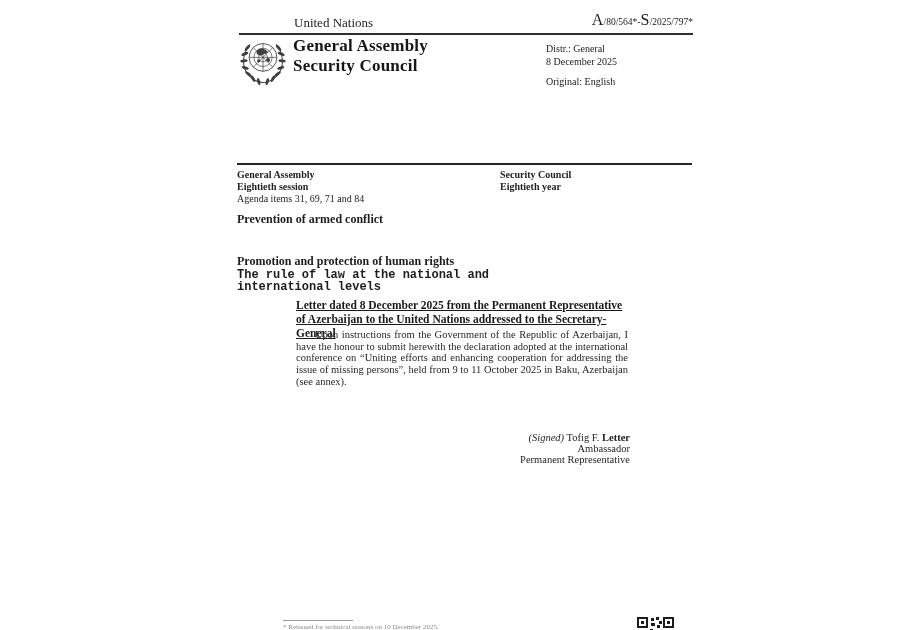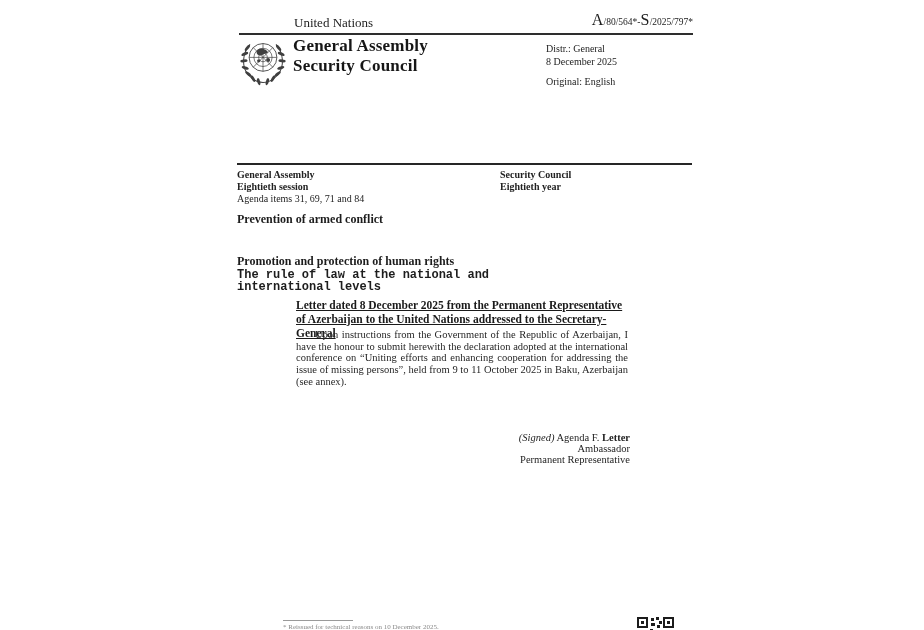--- a/index.html
+++ b/index.html
@@ -124,21 +124,21 @@
   </div>
 
   <div class="abs agenda ag0">Prevention of armed conflict</div>
   <div class="abs agenda ag2">Promotion and protection of human rights</div>
   <div class="abs agenda ag3">The rule of law at the national and international levels</div>
 
   <div class="abs letter-title">Letter dated 8 December 2025 from the Permanent Representative of Azerbaijan to the United Nations addressed to the Secretary-General</div>
   <div class="abs para p0">Upon instructions from the Government of the Republic of Azerbaijan, I have the honour to submit herewith the declaration adopted at the international conference on “Uniting efforts and enhancing cooperation for addressing the issue of missing persons”, held from 9 to 11 October 2025 in Baku, Azerbaijan (see annex).</div>
 
   <div class="abs signature">
-    <div><span class="it">(Signed)</span><span> Agenda F. </span><span class="bold">Letter</span></div>
+    <div><span class="it">(Signed)</span><span> Tofig F. </span><span class="bold">Letter</span></div>
     <div>Ambassador</div>
     <div>Permanent Representative</div>
   </div>
 
   <div class="abs fn-rule"></div>
   <div class="abs fn-text">* Reissued for technical reasons on 10 December 2025.</div>
 
   <svg class="abs qr" viewBox="0 0 37 37" width="37" height="37" xmlns="http://www.w3.org/2000/svg">
     <g fill="#1c1c1c">
       <rect x="0" y="0" width="11" height="11"></rect>

